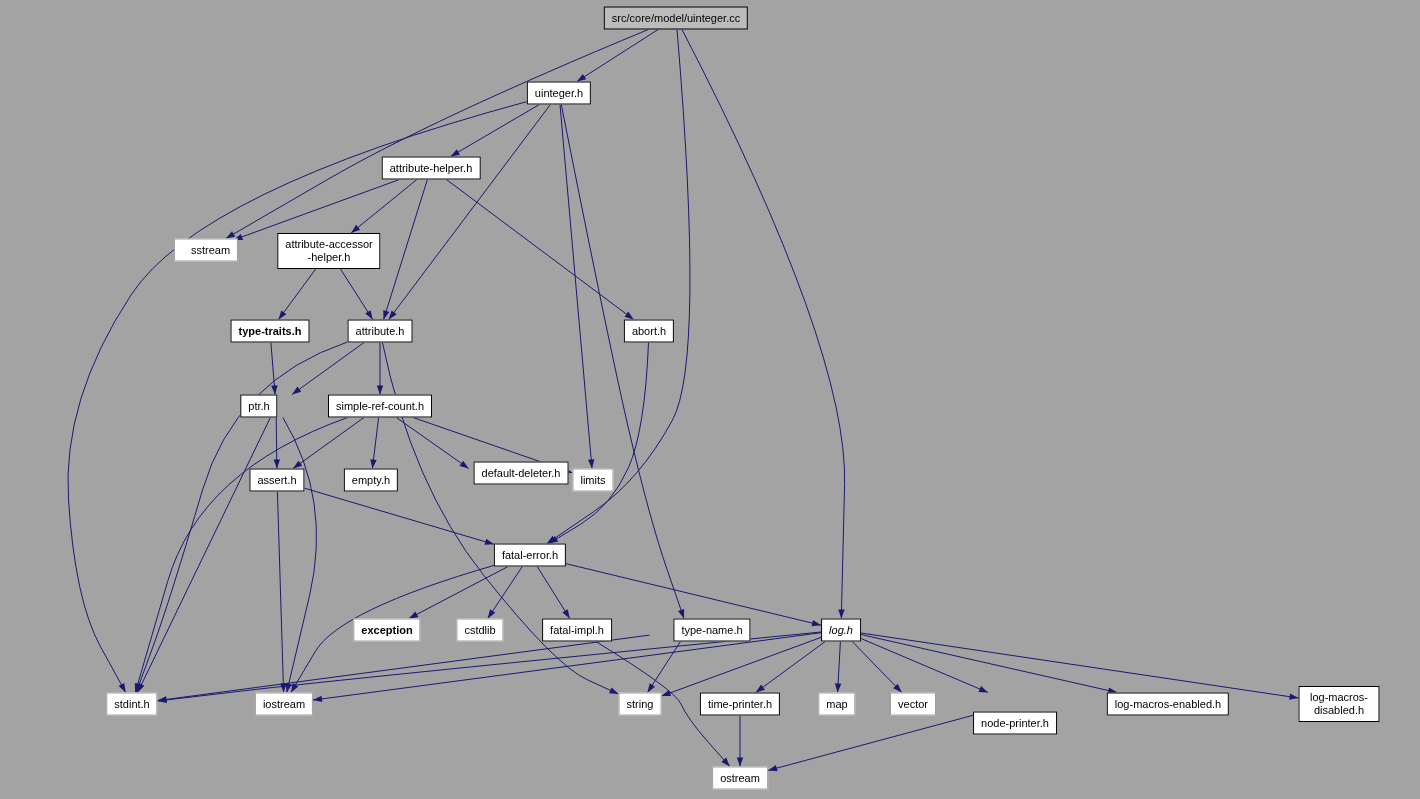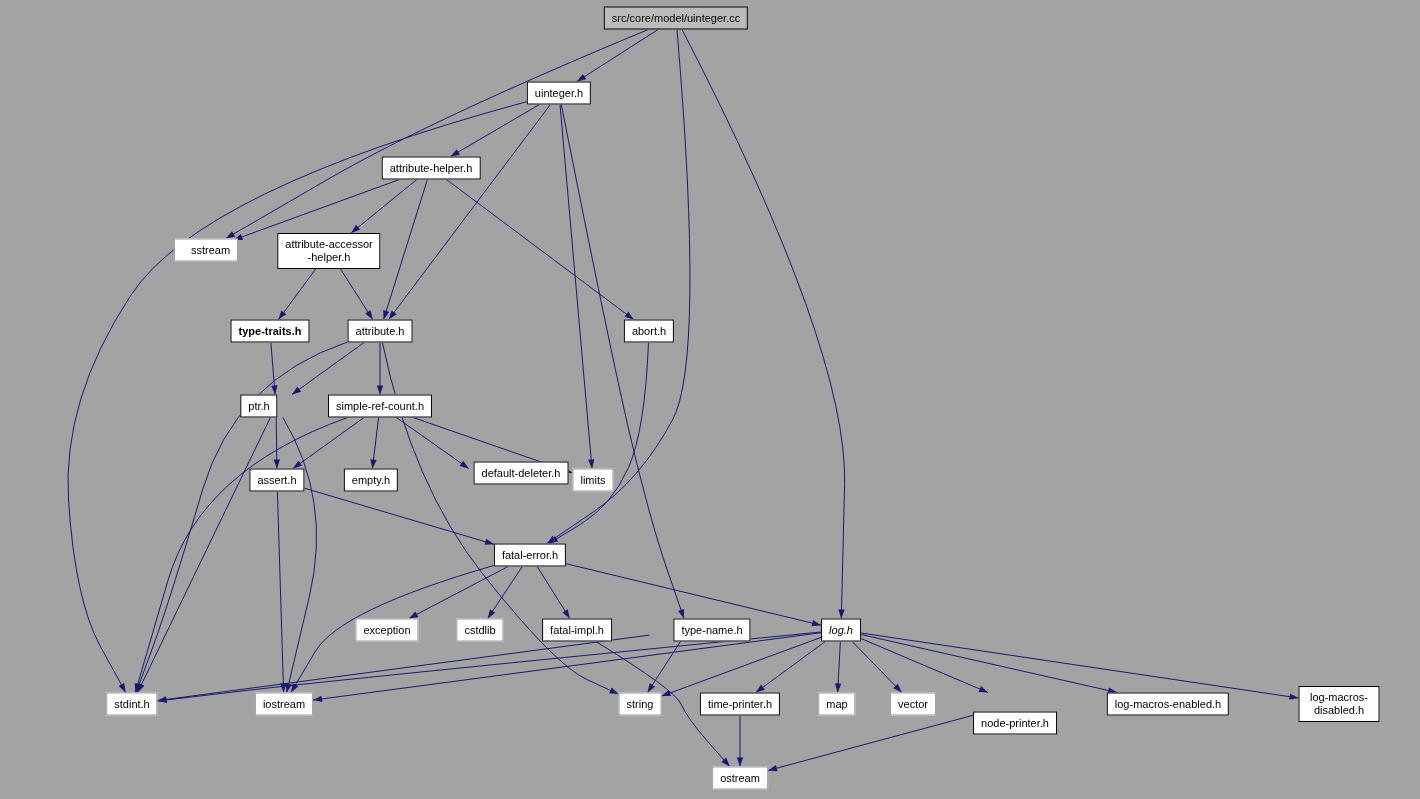--- a/index.html
+++ b/index.html
@@ -144,21 +144,21 @@
   <div class="node project" id="n-type_traits_h" style="left: 270px; top: 331px; font-weight: bold;">type-traits.h</div>
   <div class="node project" id="n-attribute_h" style="left: 380px; top: 331px;">attribute.h</div>
   <div class="node project" id="n-abort_h" style="left: 649px; top: 331px;">abort.h</div>
   <div class="node project" id="n-ptr_h" style="left: 259px; top: 406px;">ptr.h</div>
   <div class="node project" id="n-simple_ref_count_h" style="left: 380px; top: 406px;">simple-ref-count.h</div>
   <div class="node project" id="n-assert_h" style="left: 277px; top: 480px;">assert.h</div>
   <div class="node project" id="n-empty_h" style="left: 371px; top: 480px;">empty.h</div>
   <div class="node project" id="n-default_deleter_h" style="left: 485px; top: 473px; margin-left: 36px;">default-deleter.h</div>
   <div class="node system" id="n-limits" style="left: 593px; top: 480px;">limits</div>
   <div class="node project" id="n-fatal_error_h" style="left: 530px; top: 555px;">fatal-error.h</div>
-  <div class="node system" id="n-exception" style="left: 387px; top: 630px;">exception</div>
+  <div class="node system" id="n-exception" style="left: 387px; top: 630px; font-weight: bold;">exception</div>
   <div class="node system" id="n-cstdlib" style="left: 480px; top: 630px;">cstdlib</div>
   <div class="node project" id="n-fatal_impl_h" style="left: 577px; top: 630px;">fatal-impl.h</div>
   <div class="node project" id="n-type_name_h" style="left: 712px; top: 630px;">type-name.h</div>
   <div class="node project" id="n-log_h" style="left: 841px; top: 630px; font-style: italic;">log.h</div>
   <div class="node system" id="n-stdint_h" style="left: 132px; top: 704px;">stdint.h</div>
   <div class="node system" id="n-iostream" style="left: 284px; top: 704px;">iostream</div>
   <div class="node system" id="n-string" style="left: 640px; top: 704px;">string</div>
   <div class="node project" id="n-time_printer_h" style="left: 740px; top: 704px;">time-printer.h</div>
   <div class="node system" id="n-map" style="left: 837px; top: 704px; text-align: right;">map</div>
   <div class="node system" id="n-vector" style="left: 913px; top: 704px;">vector</div>

